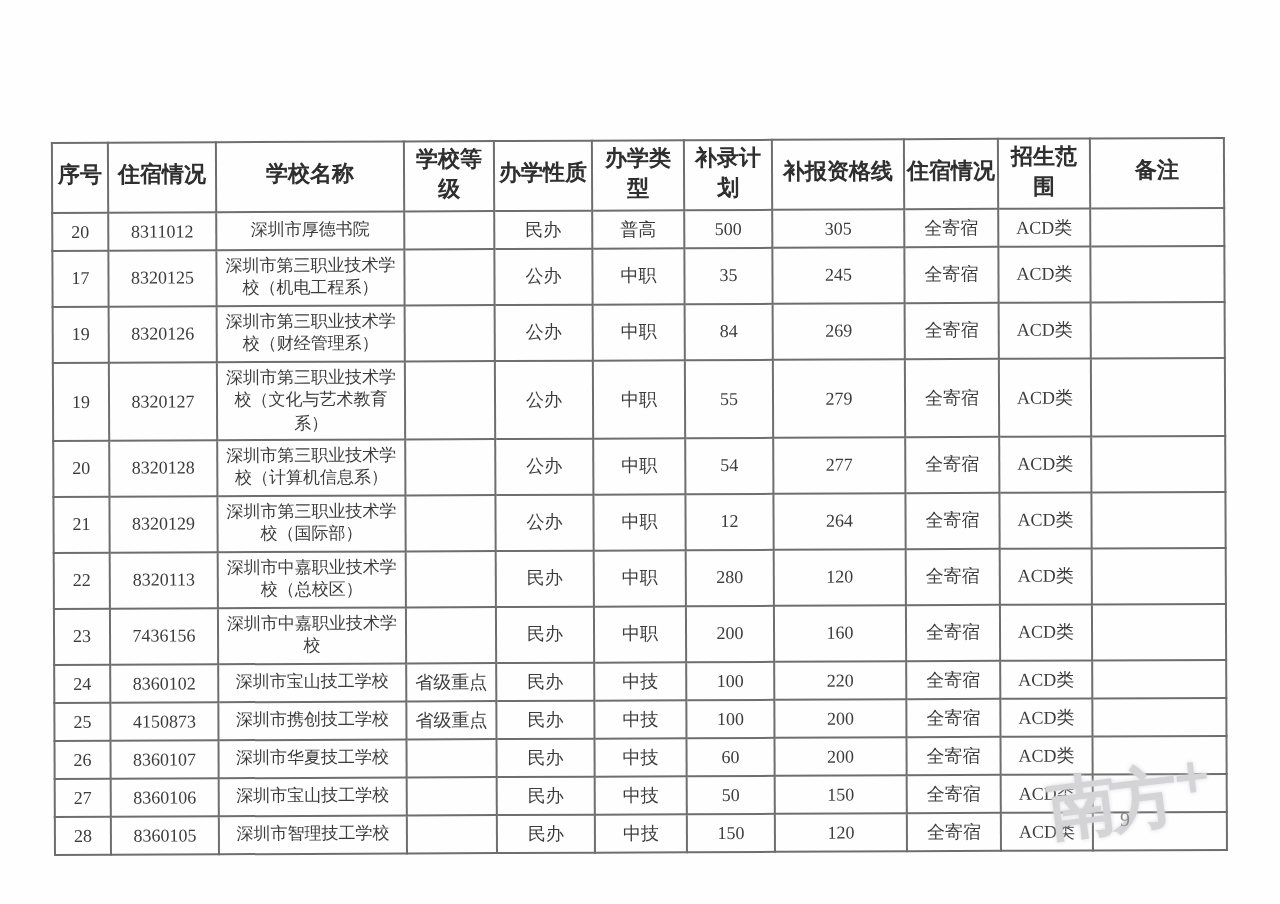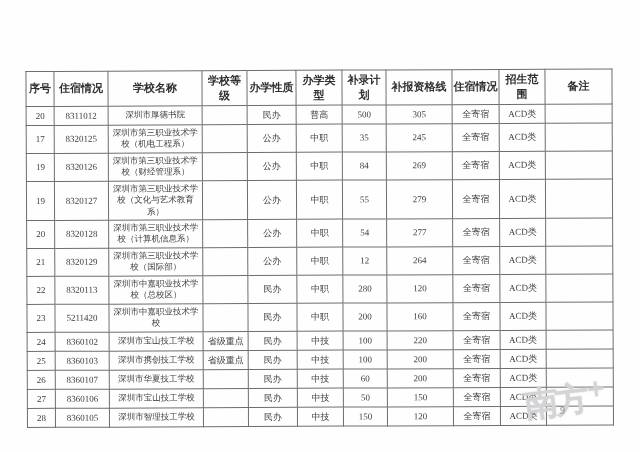--- a/index.html
+++ b/index.html
@@ -205,21 +205,21 @@
             <td>民办</td>
             <td>中职</td>
             <td>280</td>
             <td>120</td>
             <td>全寄宿</td>
             <td>ACD类</td>
             <td></td>
           </tr>
           <tr>
             <td>23</td>
-            <td>5211420</td>
+            <td>7436156</td>
             <td class="col-name">深圳市中嘉职业技术学校</td>
             <td></td>
             <td>民办</td>
             <td>中职</td>
             <td>200</td>
             <td>160</td>
             <td>全寄宿</td>
             <td>ACD类</td>
             <td></td>
           </tr>
@@ -231,21 +231,21 @@
             <td>民办</td>
             <td>中技</td>
             <td>100</td>
             <td>220</td>
             <td>全寄宿</td>
             <td>ACD类</td>
             <td></td>
           </tr>
           <tr>
             <td>25</td>
-            <td>8360103</td>
+            <td>4150873</td>
             <td class="col-name">深圳市携创技工学校</td>
             <td>省级重点</td>
             <td>民办</td>
             <td>中技</td>
             <td>100</td>
             <td>200</td>
             <td>全寄宿</td>
             <td>ACD类</td>
             <td></td>
           </tr>

